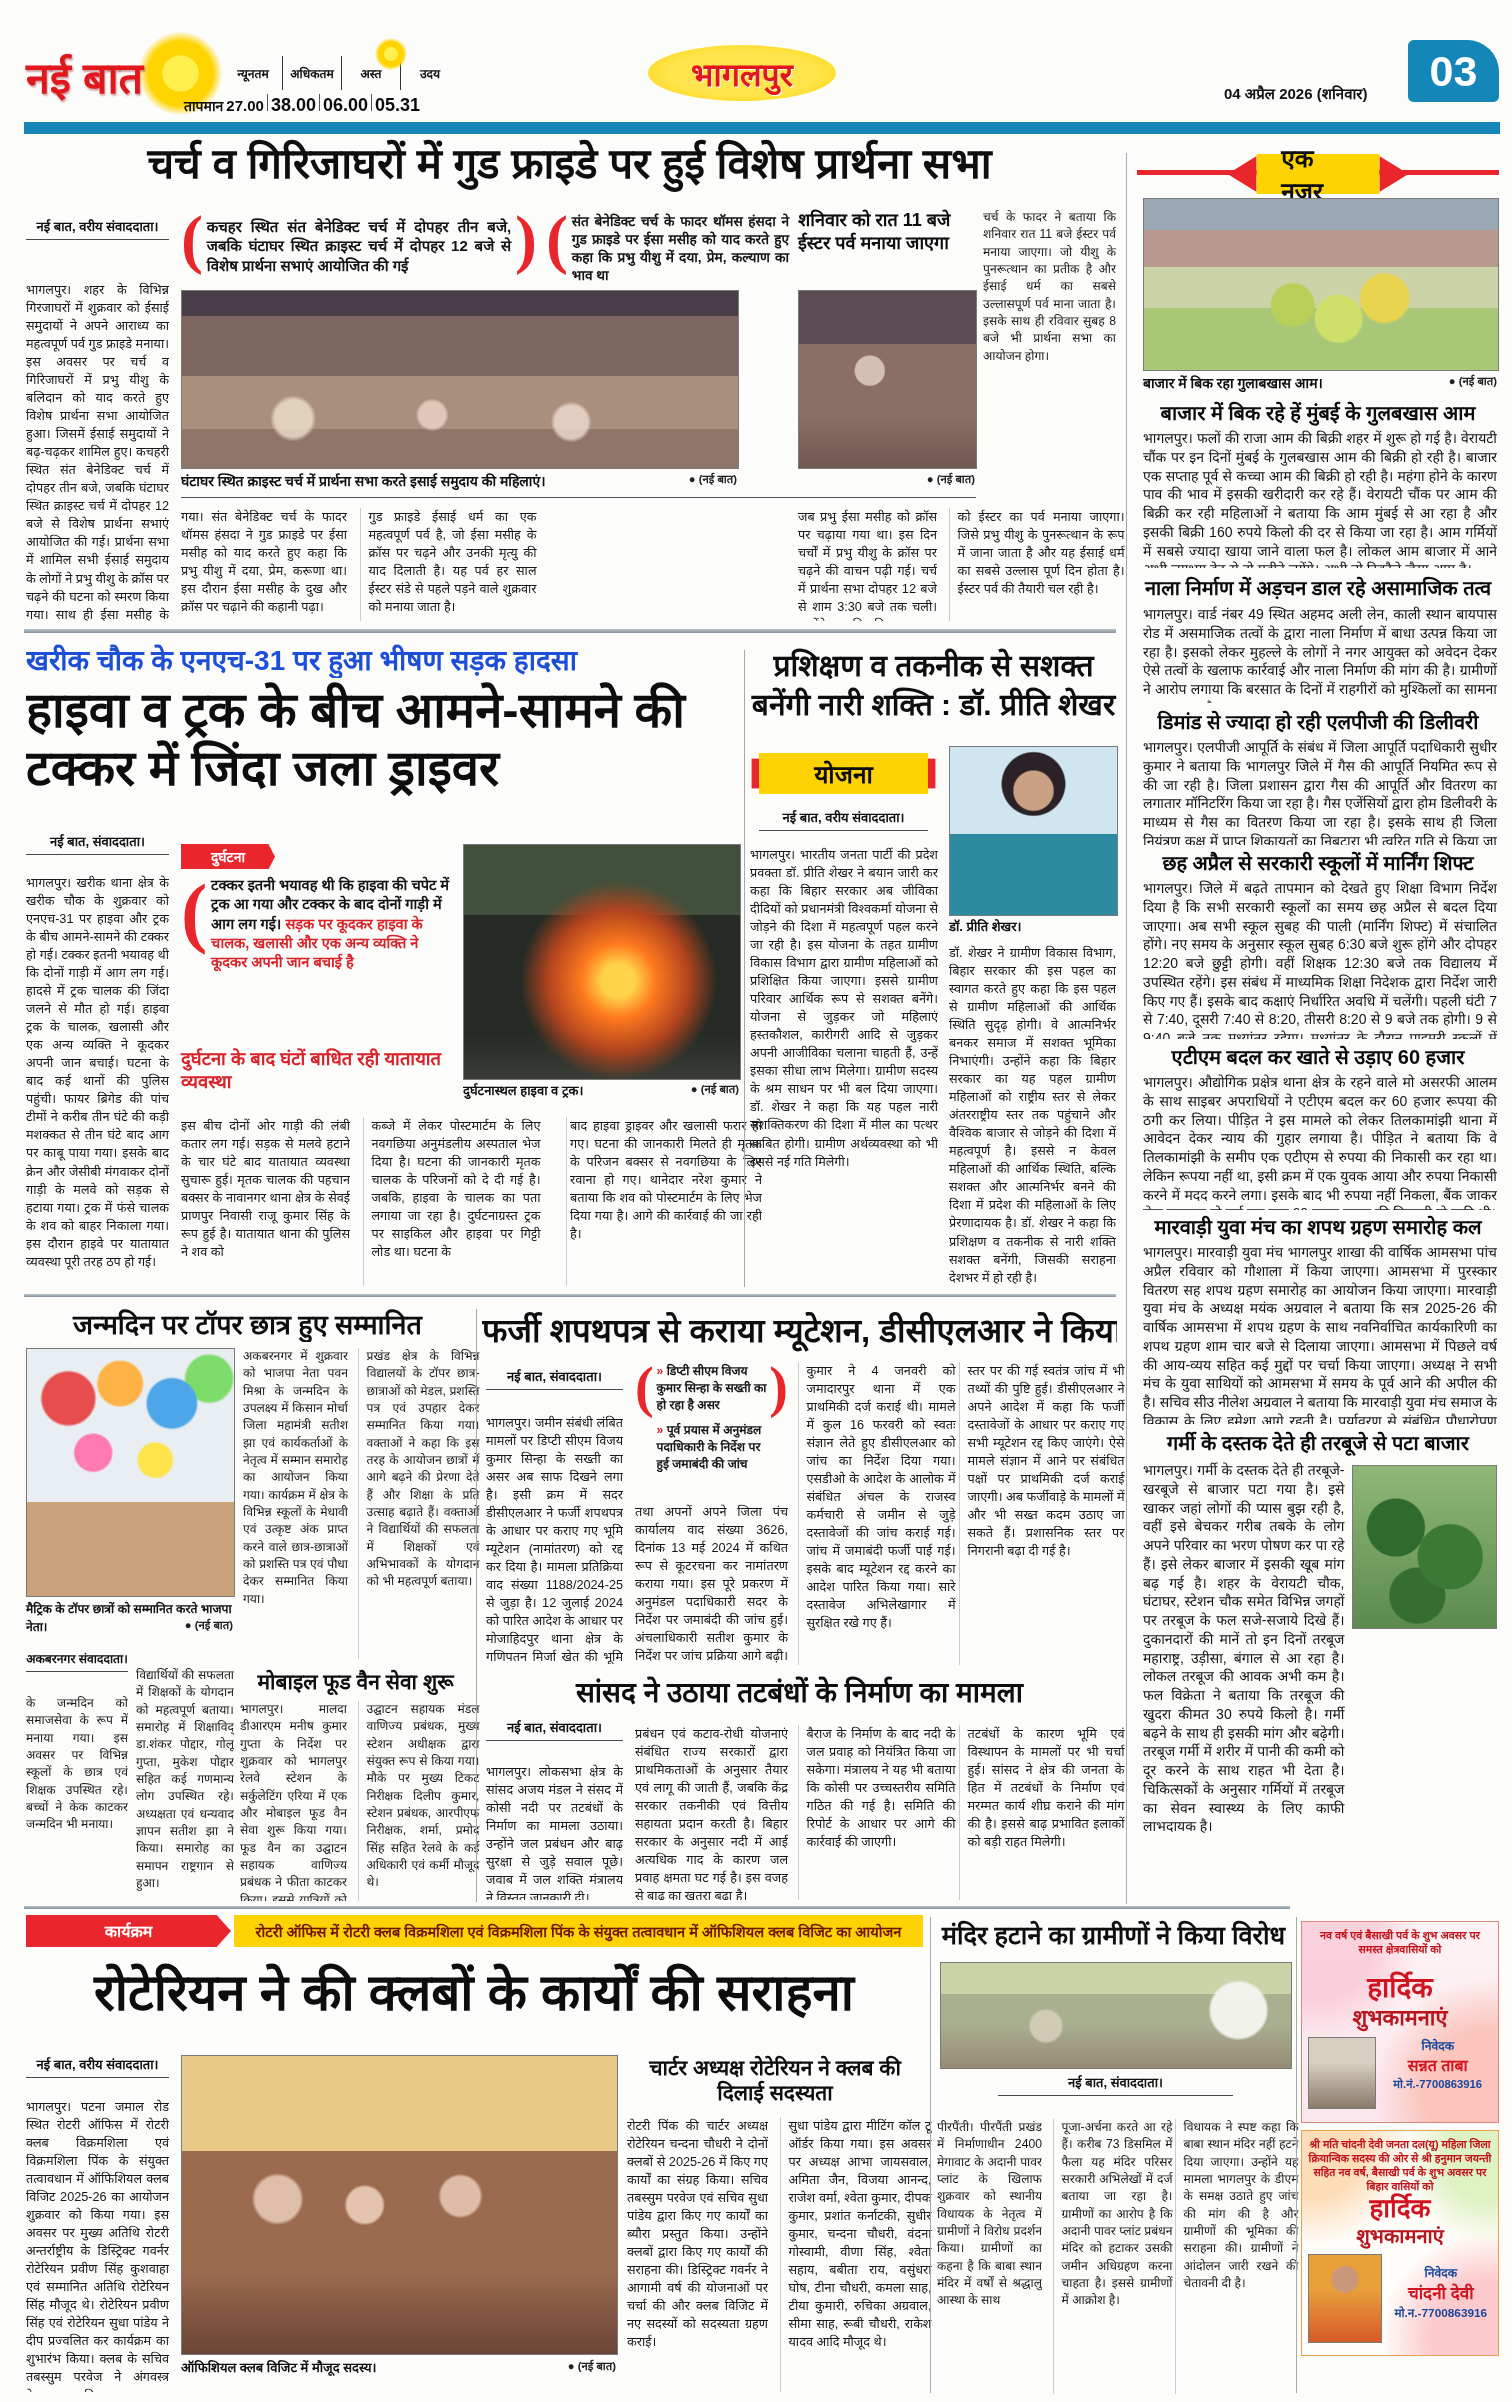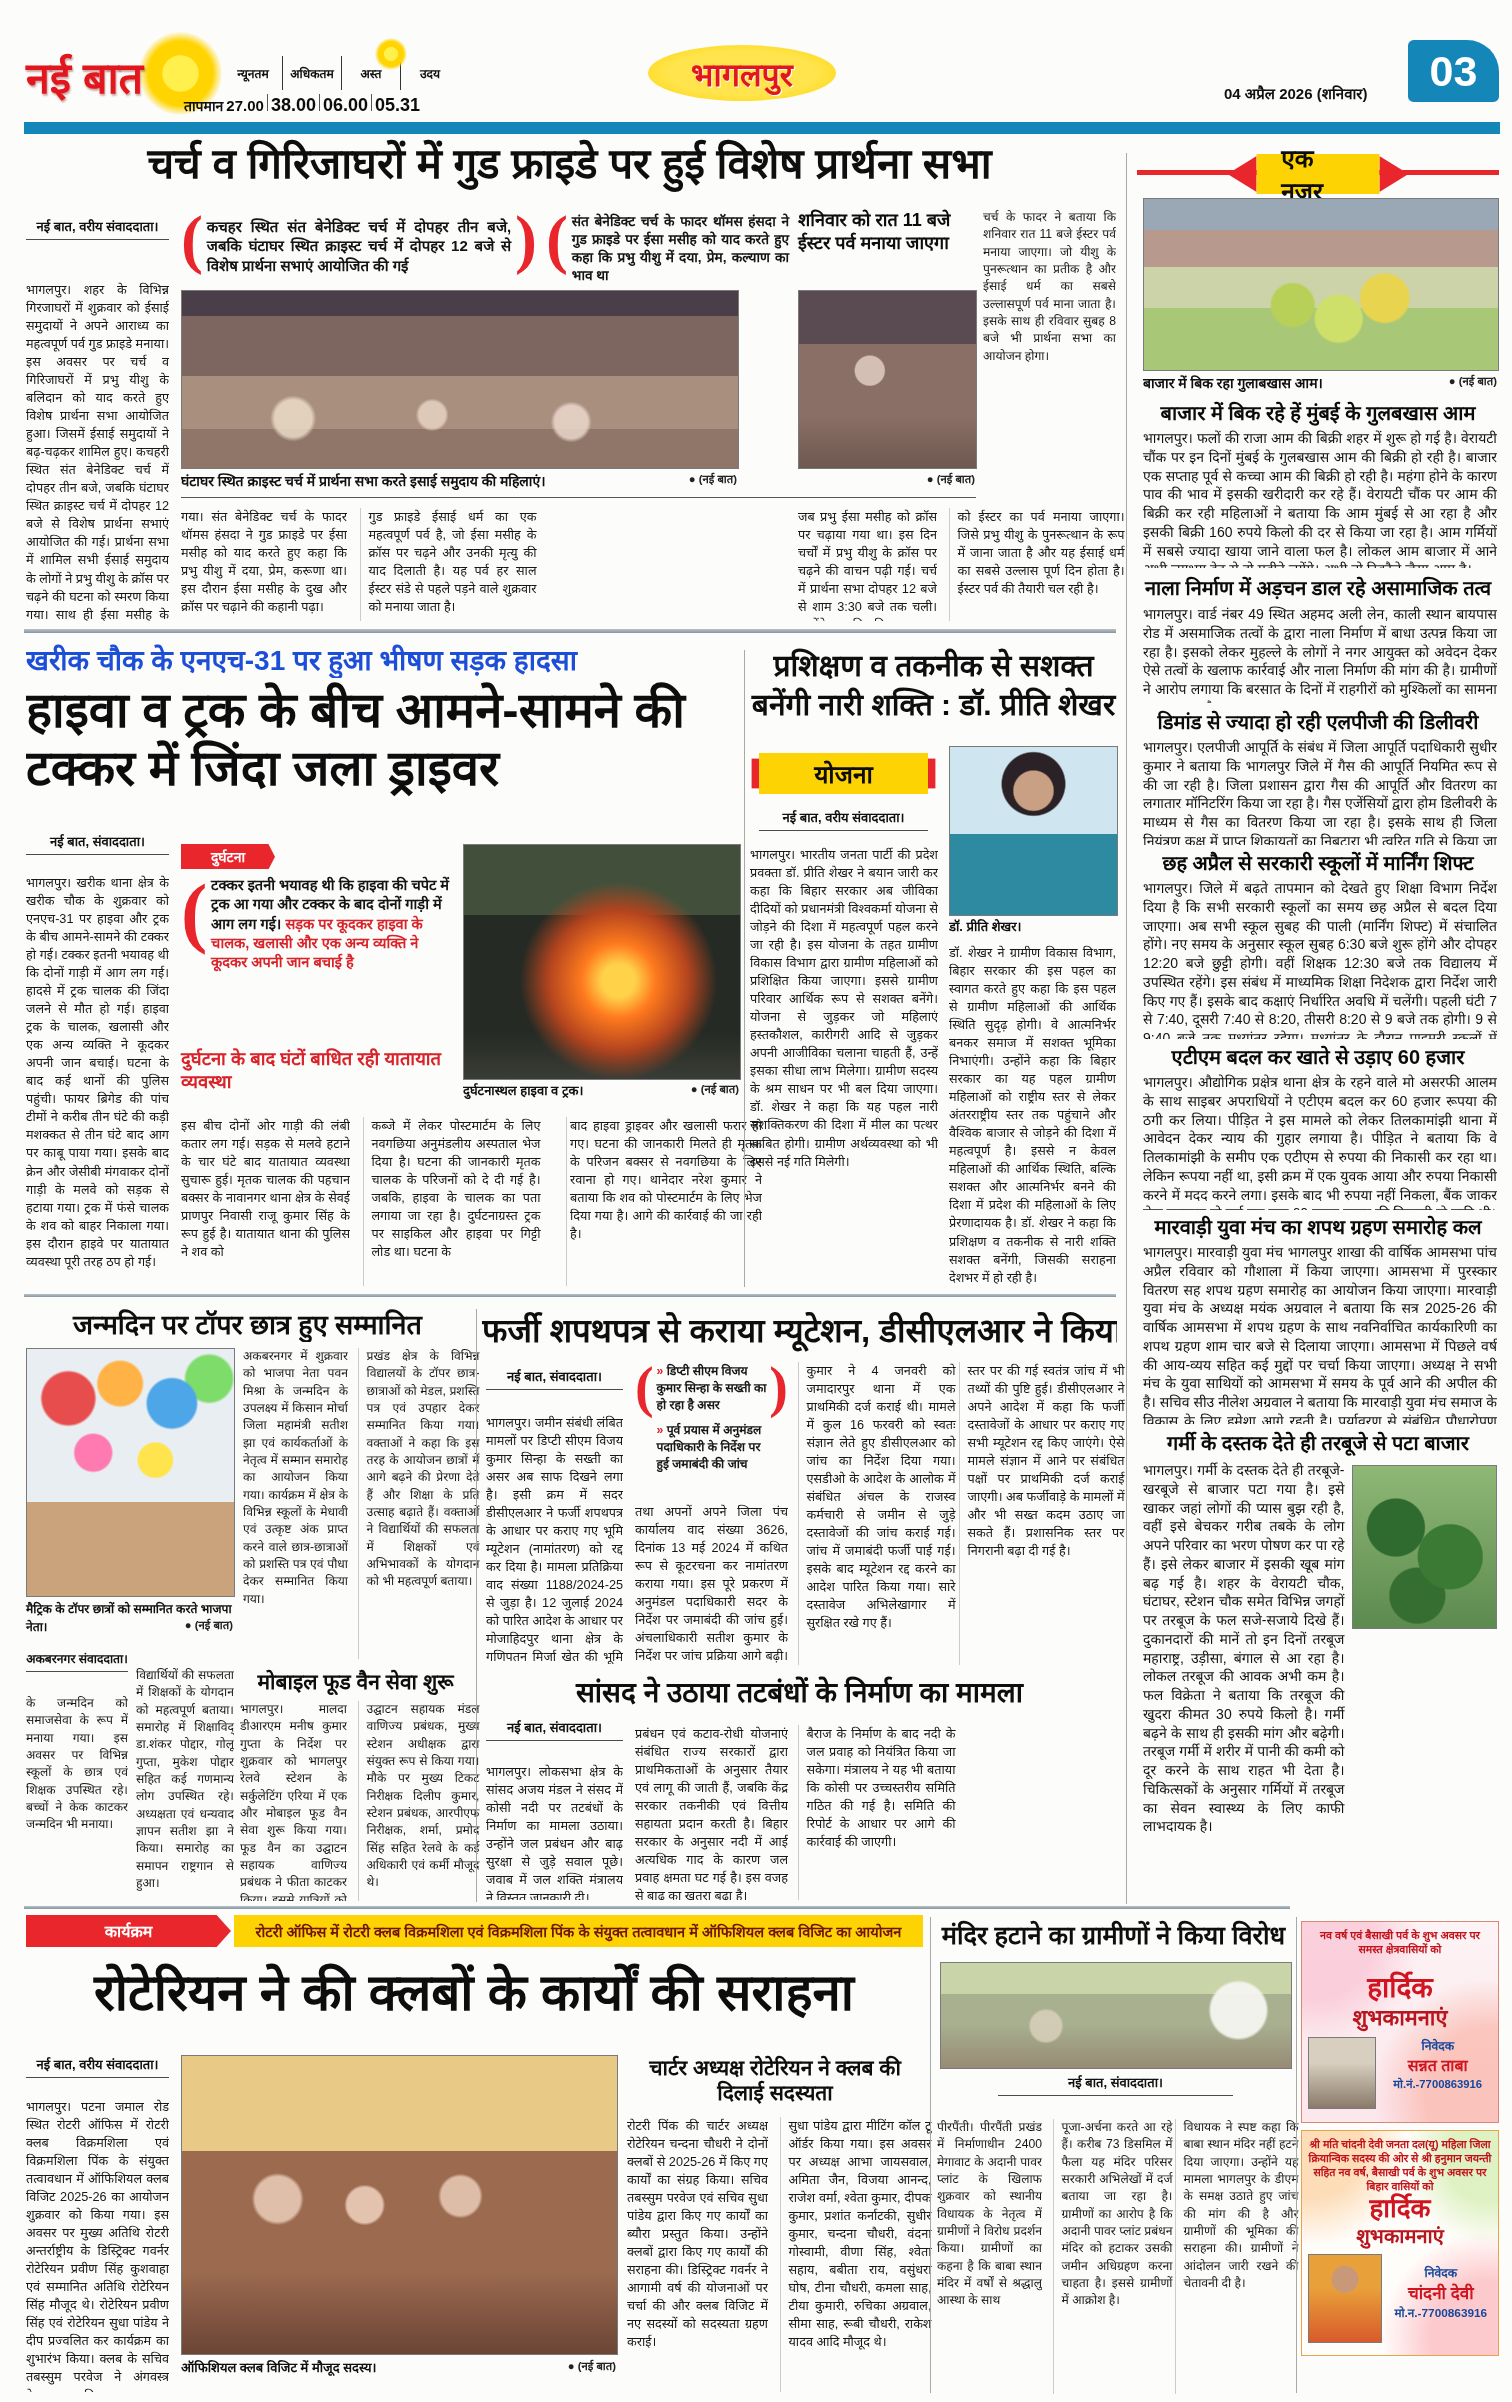--- a/index.html
+++ b/index.html
@@ -225,20 +225,21 @@
   <div class="abs bt" style="left:959px;top:1362px;width:157px;height:303px;border-left:0.9px solid #ccc;padding-left:7.5px">स्तर पर की गई स्वतंत्र जांच में भी तथ्यों की पुष्टि हुई। डीसीएलआर ने अपने आदेश में कहा कि फर्जी दस्तावेजों के आधार पर कराए गए सभी म्यूटेशन रद्द किए जाएंगे। ऐसे मामले संज्ञान में आने पर संबंधित पक्षों पर प्राथमिकी दर्ज कराई जाएगी। अब फर्जीवाड़े के मामलों में और भी सख्त कदम उठाए जा सकते हैं। प्रशासनिक स्तर पर निगरानी बढ़ा दी गई है।</div>
 
   <div class="abs hlc" style="left:482px;top:1672px;width:635px;font-size:28px;white-space:nowrap;overflow:hidden">सांसद ने उठाया तटबंधों के निर्माण का मामला</div>
   <div class="abs" style="left:486px;top:1718px;width:137px">
     <div class="byl">नई बात, संवाददाता।</div>
     <div class="sep"></div>
   </div>
   <div class="abs bt" style="left:486px;top:1763px;width:137px;height:137px">भागलपुर। लोकसभा क्षेत्र के सांसद अजय मंडल ने संसद में कोसी नदी पर तटबंधों के निर्माण का मामला उठाया। उन्होंने जल प्रबंधन और बाढ़ सुरक्षा से जुड़े सवाल पूछे। जवाब में जल शक्ति मंत्रालय ने विस्तृत जानकारी दी।</div>
   <div class="abs bt" style="left:635px;top:1725px;width:153px;height:175px">प्रबंधन एवं कटाव-रोधी योजनाएं संबंधित राज्य सरकारों द्वारा प्राथमिकताओं के अनुसार तैयार एवं लागू की जाती हैं, जबकि केंद्र सरकार तकनीकी एवं वित्तीय सहायता प्रदान करती है। बिहार सरकार के अनुसार नदी में आई अत्यधिक गाद के कारण जल प्रवाह क्षमता घट गई है। इस वजह से बाढ़ का खतरा बढ़ा है।</div>
   <div class="abs bt" style="left:798px;top:1725px;width:149px;height:175px;border-left:0.9px solid #ccc;padding-left:7.5px">बैराज के निर्माण के बाद नदी के जल प्रवाह को नियंत्रित किया जा सकेगा। मंत्रालय ने यह भी बताया कि कोसी पर उच्चस्तरीय समिति गठित की गई है। समिति की रिपोर्ट के आधार पर आगे की कार्रवाई की जाएगी।</div>
+  <div class="abs bt" style="left:959px;top:1725px;width:157px;height:175px;border-left:0.9px solid #ccc;padding-left:7.5px">तटबंधों के कारण भूमि एवं विस्थापन के मामलों पर भी चर्चा हुई। सांसद ने क्षेत्र की जनता के हित में तटबंधों के निर्माण एवं मरम्मत कार्य शीघ्र कराने की मांग की है। इससे बाढ़ प्रभावित इलाकों को बड़ी राहत मिलेगी।</div>
 
   <div class="abs hr2" style="left:23.5px;top:1906px;width:1266px;height:2.8px"></div>
 
   <div class="abs redtag" style="left:26px;top:1915px;width:205px;height:32px;font-size:16px">
     <span>कार्यक्रम</span>
   </div>
   <div class="abs ybanner" style="left:234px;top:1915px;width:689px;height:32px;font-size:14.6px;overflow:hidden">
     <span style="white-space:nowrap">रोटरी ऑफिस में रोटरी क्लब विक्रमशिला एवं विक्रमशिला पिंक के संयुक्त तत्वावधान में ऑफिशियल क्लब विजिट का आयोजन</span>
   </div>
   <div class="abs" style="left:26px;top:1955px;width:896px;height:85px;font-size:51px;font-weight:800;color:#0d0d0d;text-align:center;white-space:nowrap;overflow:hidden">रोटेरियन ने की क्लबों के कार्यों की सराहना</div>

